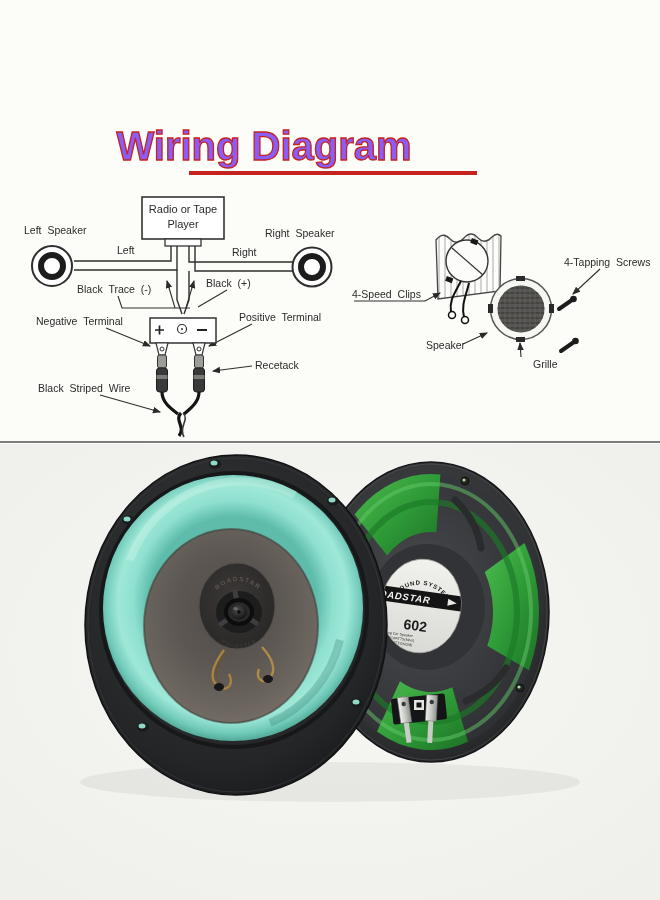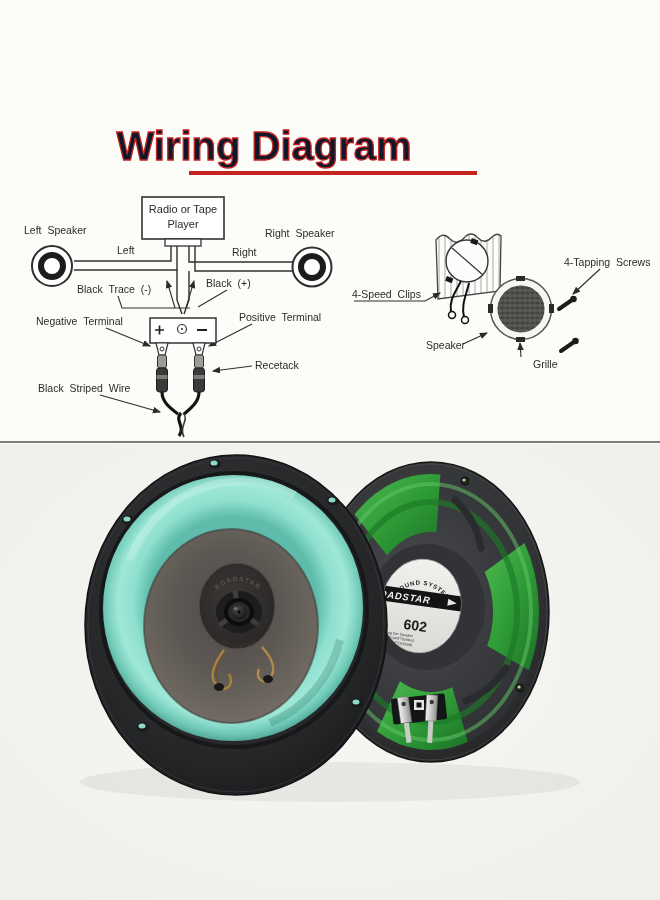--- a/index.html
+++ b/index.html
@@ -1,19 +1,19 @@
 <!DOCTYPE html>
 <html><head>
 <meta charset="utf-8">
 <style>
   html,body{margin:0;padding:0;background:#e9e9e9;}
   .canvas{position:relative;width:660px;height:900px;background:#fcfcf8;overflow:hidden;
           font-family:"Liberation Sans",sans-serif;}
   .title{position:absolute;top:124px;left:0;width:528px;margin:0;text-align:center;
-         font-size:40px;font-weight:bold;letter-spacing:0px;color:#0f172a;
+         font-size:40px;font-weight:bold;letter-spacing:0px;color:#8b5cf6;
          -webkit-text-stroke:1.3px #c42320;}
   .title-underline{position:absolute;top:171px;left:189px;width:288px;height:4px;background:#c42320;}
   .diagram-svg{position:absolute;top:185px;left:0;}
   .divider{position:absolute;top:441px;left:0;width:660px;height:2px;background:#7c7c7c;}
   .photo-svg{position:absolute;top:444px;left:0;}
   .dlabel{font-family:"Liberation Sans",sans-serif;font-size:10.5px;fill:#2a2a2a;word-spacing:3px;}
   .dlabel-s{font-family:"Liberation Sans",sans-serif;font-size:11px;fill:#2a2a2a;}
   .dline{stroke:#2e2e2e;stroke-width:1.4;fill:none;}
   .dthin{stroke:#2e2e2e;stroke-width:1.1;fill:none;}
 </style>

